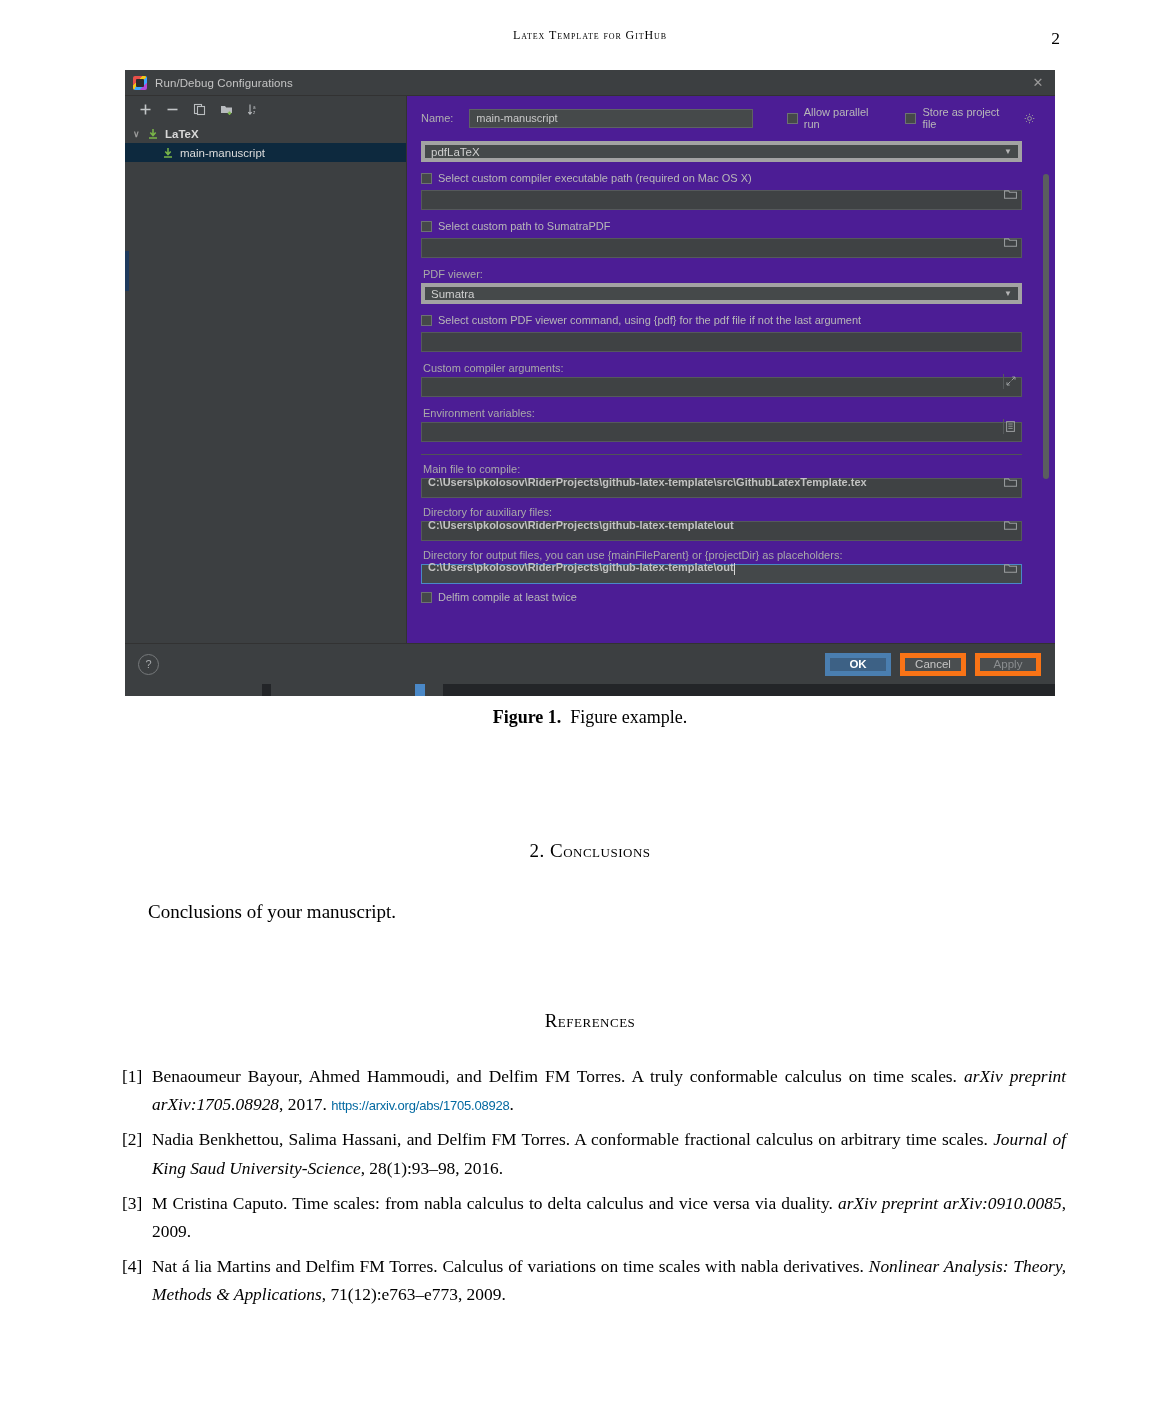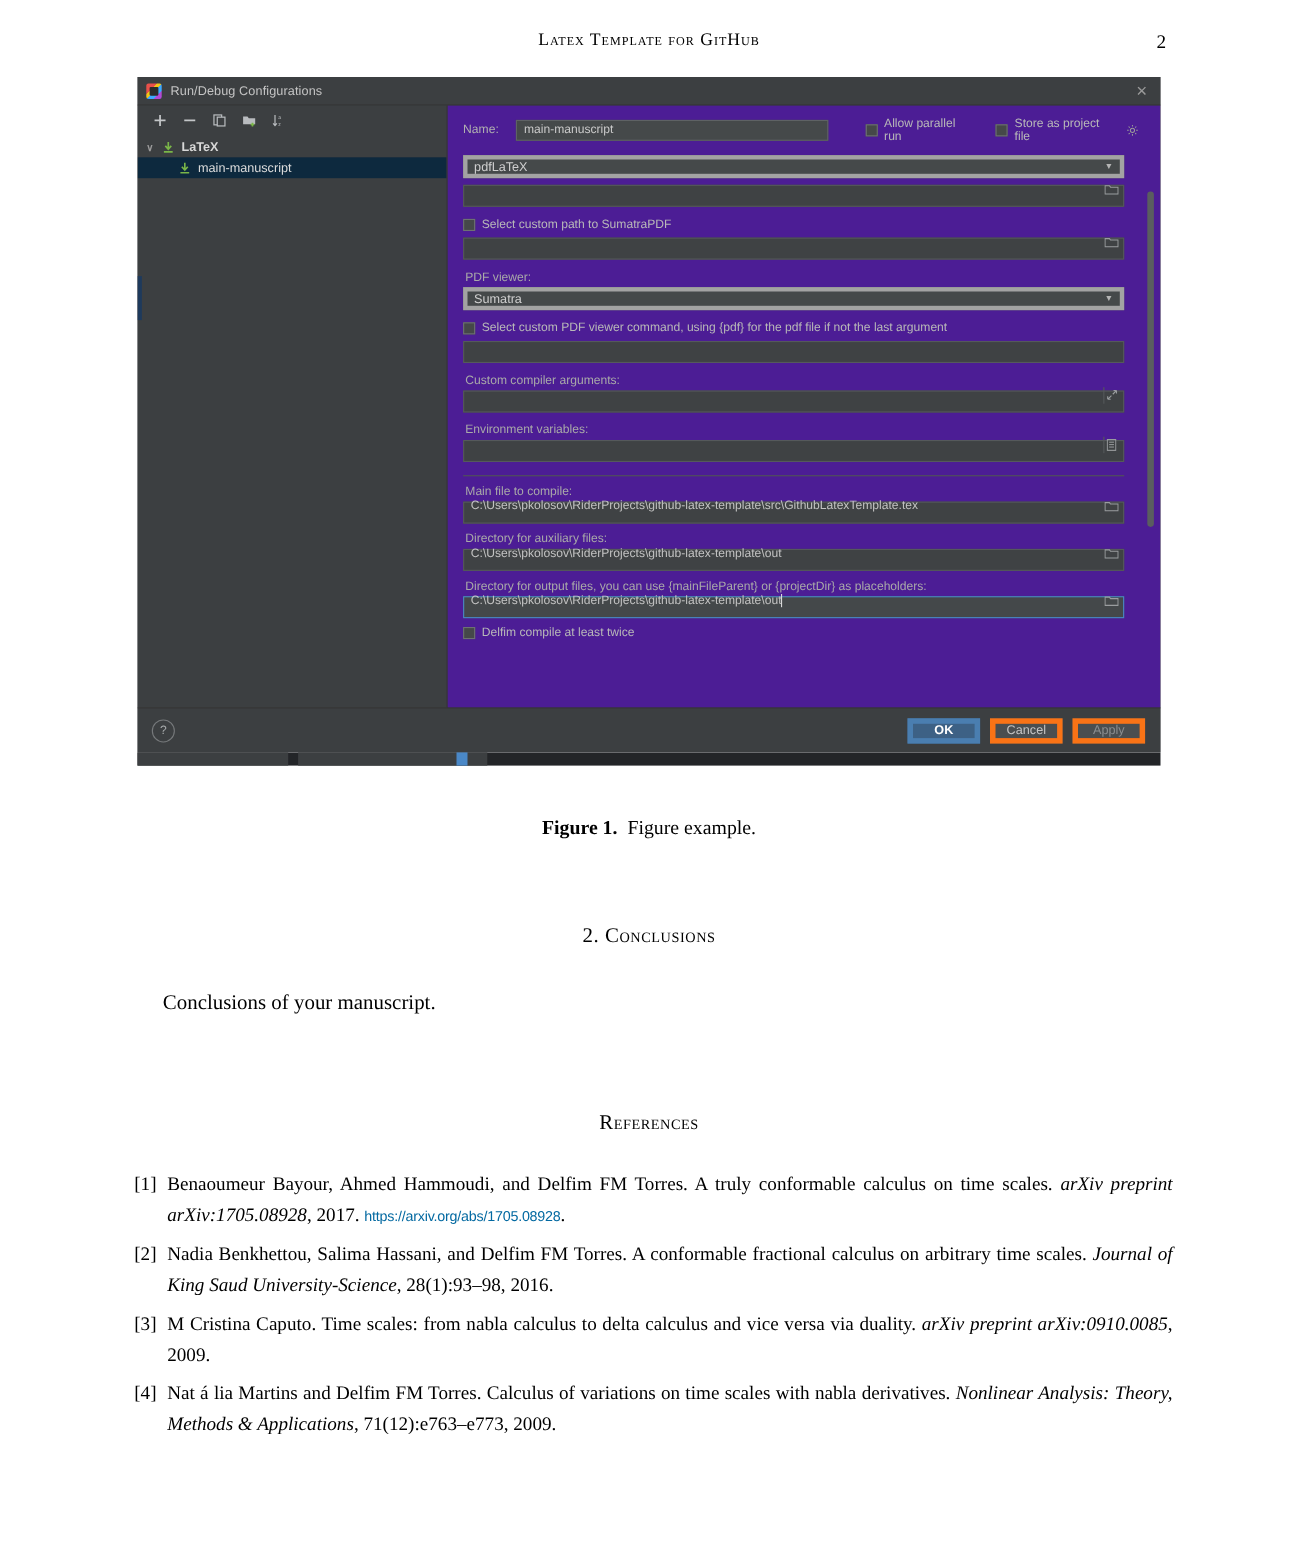--- a/index.html
+++ b/index.html
@@ -20,21 +20,21 @@
   .page-header {
     position: absolute;
     left: 120px; top: 28px;
     width: 940px;
     display: flex;
     align-items: baseline;
   }
   .page-header .running-title {
     flex: 1;
     text-align: center;
-    font-size: 16px;
+    font-size: 12px;
     font-variant: small-caps;
     letter-spacing: 0.9px;
     font-family: "Liberation Serif", serif;
   }
   .page-header .page-number {
     position: absolute;
     right: 0; top: 0;
     font-size: 17.5px;
   }
 
@@ -282,20 +282,21 @@
     border: 1px solid #55595b;
     height: 20px;
     width: 601px;
     box-sizing: border-box;
     display: flex;
     align-items: center;
     padding: 0 4px 12px 6px;
     font-size: 11px;
     color: #c2c2c2;
     justify-content: space-between;
+    font-weight: bold;
   }
   .fieldline.focused { border: 1px solid #4a88c7; background: #44484a; }
   .fieldline .folder-ic { color: #9a9d9f; display: inline-flex; }
   .caret {
     display: inline-block;
     width: 1px; height: 12px;
     background: #d8d8d8;
     vertical-align: middle;
     margin-left: 0px;
   }
@@ -349,21 +350,21 @@
     background: #3d6185;
     border-color: #4a7eb0;
     color: #ffffff;
     font-weight: bold;
   }
   .btn.disabled { color: #8a8d8f; }
 
   
   .caption {
     position: absolute;
-    left: 120px; top: 742px;
+    left: 120px; top: 707px;
     width: 940px;
     text-align: center;
     font-size: 18px;
     font-family: "Liberation Serif", serif;
   }
   .caption b { font-weight: bold; }
   .caption .cap-text { margin-left: 9px; }
 
   
   .section-head {
@@ -521,20 +522,24 @@
                   </svg>
               </span>
             </span>
           </div>
 
           <div class="combo">
             <span>pdfLaTeX</span>
             <span class="arr">▼</span>
           </div>
 
+          <div class="cb-wrap mt10">
+            <span class="cb"></span>
+            <span>Select custom compiler executable path (required on Mac OS X)</span>
+          </div>
           <div class="fieldline mt6">
             <span></span>
             <span class="folder-ic">
               <svg width="13" height="11" viewBox="0 0 14 11">
                   <path d="M0.6 1.6h4.3l1.1 1.4h7.4v6.6H0.6z" fill="none" stroke="#9a9d9f" stroke-width="1.1"></path>
                 </svg>
             </span>
           </div>
 
           <div class="cb-wrap mt10">

